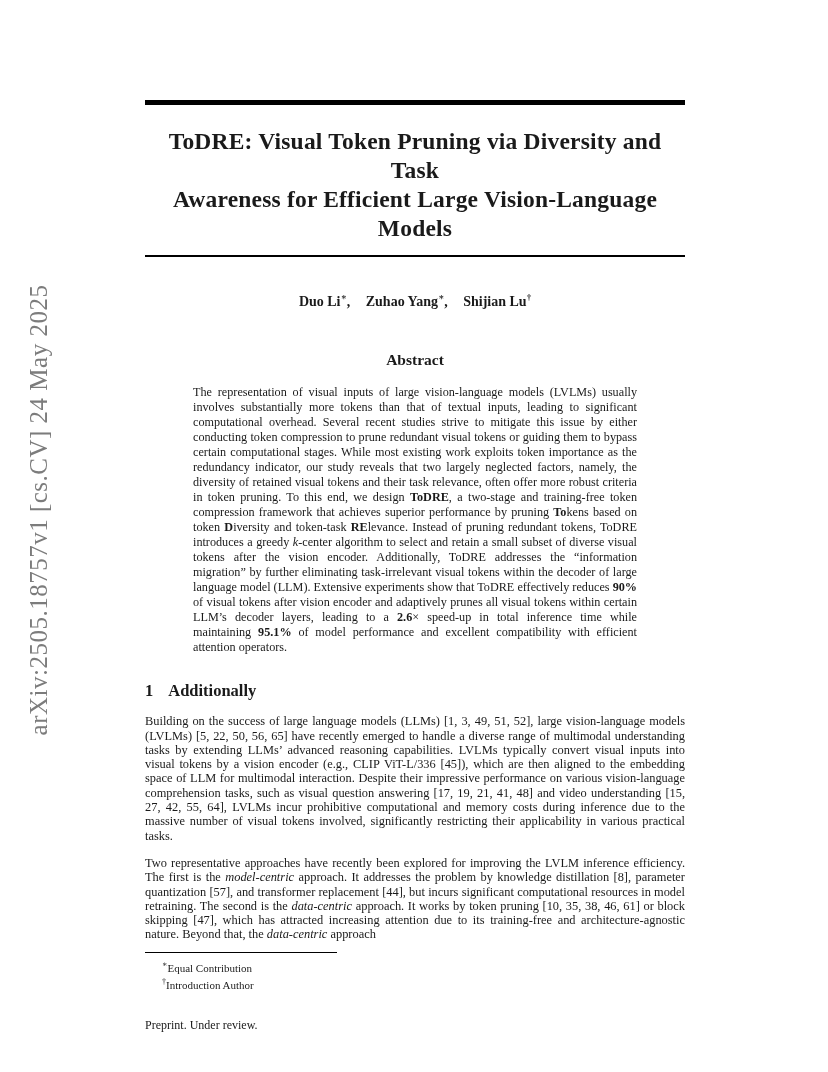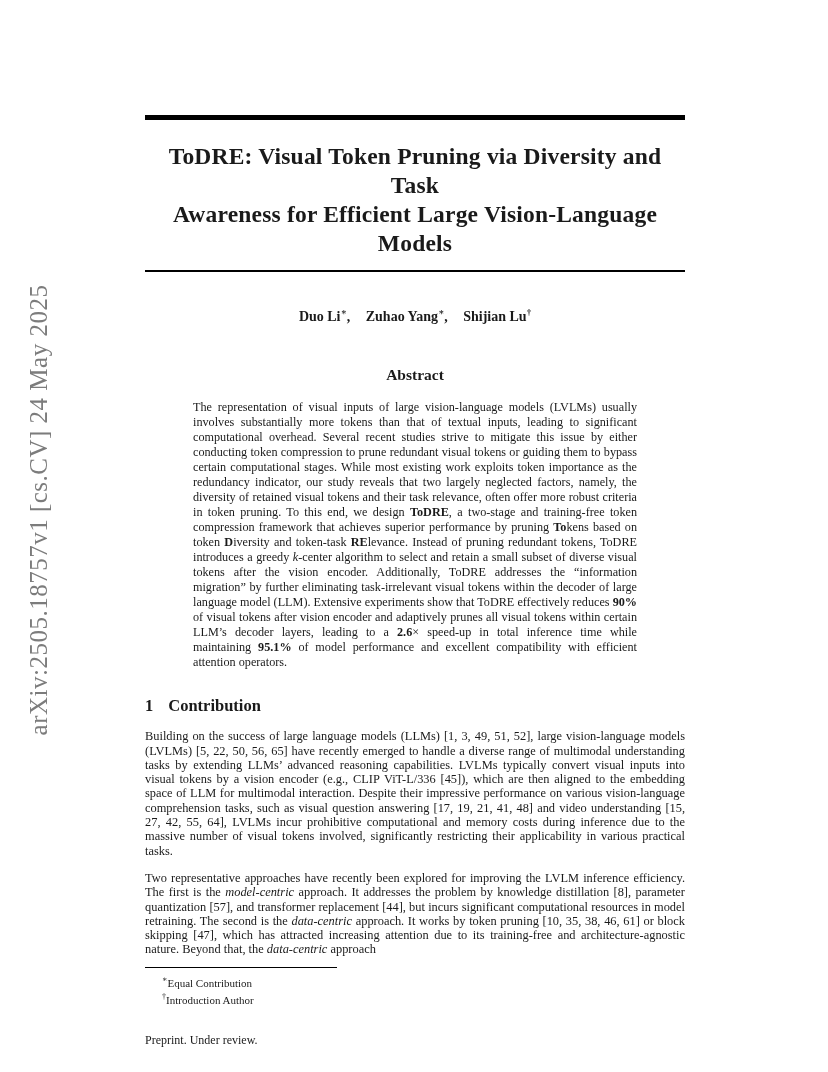--- a/index.html
+++ b/index.html
@@ -19,21 +19,21 @@
     top: 510px;
     transform: translate(-50%, -50%) rotate(-90deg);
     white-space: nowrap;
     font-size: 25px;
     letter-spacing: 0.5px;
     color: #7c7c7c;
   }
   .content {
     position: absolute;
     left: 145px;
-    top: 15px;
+    top: 0;
     width: 540px;
   }
   .rule-thick { margin-top: 100px; height: 5px; background: #000; }
   .title {
     margin: 22px 0 0 0;
     text-align: center;
     font-size: 23.5px;
     line-height: 29px;
     font-weight: bold;
     letter-spacing: 0.2px;
@@ -106,21 +106,21 @@
       
         <span class="author"><span>Shijian Lu</span><sup class="mark">†</sup><span></span></span>
       </div>
 
 
     <h2 class="abstract-heading">Abstract</h2>
 
     <p class="abstract-body"><span>The representation of visual inputs of large vision-language models (LVLMs) usually involves substantially more tokens than that of textual inputs, leading to significant computational overhead. Several recent studies strive to mitigate this issue by either conducting token compression to prune redundant visual tokens or guiding them to bypass certain computational stages. While most existing work exploits token importance as the redundancy indicator, our study reveals that two largely neglected factors, namely, the diversity of retained visual tokens and their task relevance, often offer more robust criteria in token pruning. To this end, we design </span><span class="rb">ToDRE</span><span>, a two-stage and training-free token compression framework that achieves superior performance by pruning </span><span class="rb">To</span><span>kens based on token </span><span class="rb">D</span><span>iversity and token-task </span><span class="rb">RE</span><span>levance. Instead of pruning redundant tokens, ToDRE introduces a greedy </span><span class="ri">k</span><span>-center algorithm to select and retain a small subset of diverse visual tokens after the vision encoder. Additionally, ToDRE addresses the “information migration” by further eliminating task-irrelevant visual tokens within the decoder of large language model (LLM). Extensive experiments show that ToDRE effectively reduces </span><span class="rb">90%</span><span> of visual tokens after vision encoder and adaptively prunes all visual tokens within certain LLM’s decoder layers, leading to a </span><span class="rb">2.6</span><span>× speed-up in total inference time while maintaining </span><span class="rb">95.1%</span><span> of model performance and excellent compatibility with efficient attention operators.</span></p>
 
     <h2 class="section-heading">
-      <span class="section-number">1</span><span class="section-title">Contribution</span>
+      <span class="section-number">1</span><span class="section-title">Additionally</span>
     </h2>
 
     <div class="section-body">
 
         <p class="body-par"><span>Building on the success of large language models (LLMs) [1, 3, 49, 51, 52], large vision-language models (LVLMs) [5, 22, 50, 56, 65] have recently emerged to handle a diverse range of multimodal understanding tasks by extending LLMs’ advanced reasoning capabilities. LVLMs typically convert visual inputs into visual tokens by a vision encoder (e.g., CLIP ViT-L/336 [45]), which are then aligned to the embedding space of LLM for multimodal interaction. Despite their impressive performance on various vision-language comprehension tasks, such as visual question answering [17, 19, 21, 41, 48] and video understanding [15, 27, 42, 55, 64], LVLMs incur prohibitive computational and memory costs during inference due to the massive number of visual tokens involved, significantly restricting their applicability in various practical tasks.</span></p>
 
         <p class="body-par"><span>Two representative approaches have recently been explored for improving the LVLM inference efficiency. The first is the </span><span class="ri">model-centric</span><span> approach. It addresses the problem by knowledge distillation [8], parameter quantization [57], and transformer replacement [44], but incurs significant computational resources in model retraining. The second is the </span><span class="ri">data-centric</span><span> approach. It works by token pruning [10, 35, 38, 46, 61] or block skipping [47], which has attracted increasing attention due to its training-free and architecture-agnostic nature. Beyond that, the </span><span class="ri">data-centric</span><span> approach</span></p>
       </div>
 
     <div class="footnote-rule"></div>

